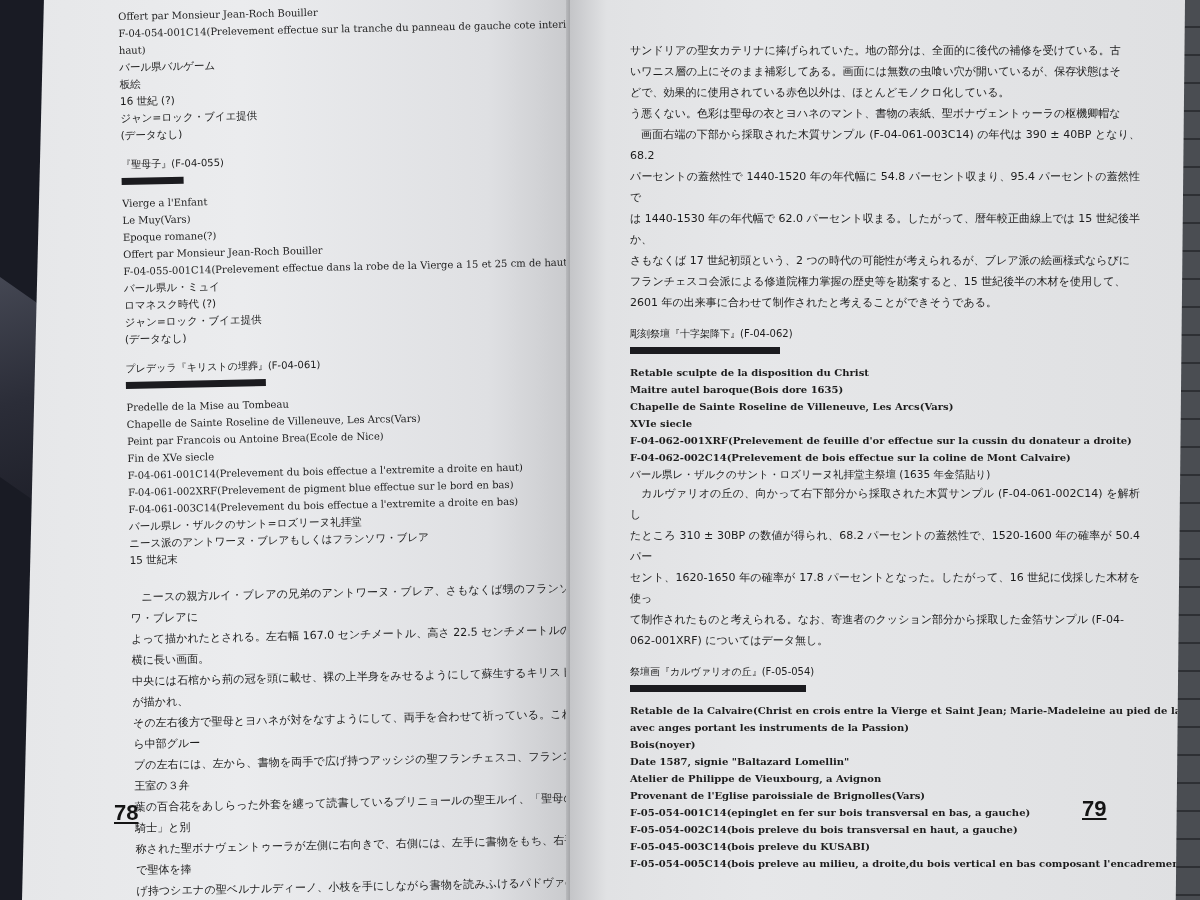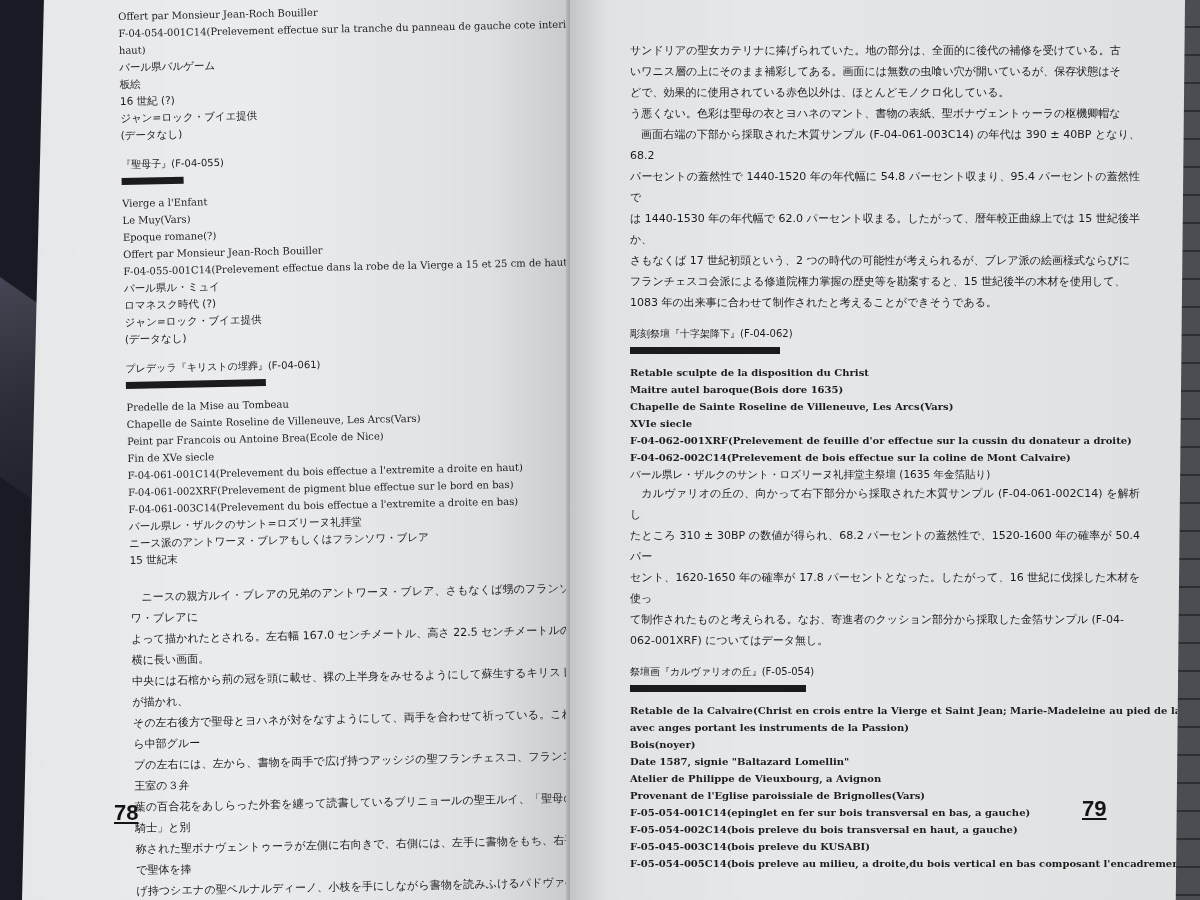--- a/index.html
+++ b/index.html
@@ -117,21 +117,21 @@
     <div class="para">
       <p>サンドリアの聖女カテリナに捧げられていた。地の部分は、全面的に後代の補修を受けている。古</p>
       <p>いワニス層の上にそのまま補彩してある。画面には無数の虫喰い穴が開いているが、保存状態はそ</p>
       <p>どで、効果的に使用されている赤色以外は、ほとんどモノクロ化している。</p>
       <p>う悪くない。色彩は聖母の衣とヨハネのマント、書物の表紙、聖ボナヴェントゥーラの枢機卿帽な</p>
       <p>　画面右端の下部から採取された木質サンプル (F-04-061-003C14) の年代は 390 ± 40BP となり、68.2</p>
       <p>パーセントの蓋然性で 1440-1520 年の年代幅に 54.8 パーセント収まり、95.4 パーセントの蓋然性で</p>
       <p>は 1440-1530 年の年代幅で 62.0 パーセント収まる。したがって、暦年較正曲線上では 15 世紀後半か、</p>
       <p>さもなくば 17 世紀初頭という、2 つの時代の可能性が考えられるが、ブレア派の絵画様式ならびに</p>
       <p>フランチェスコ会派による修道院権力掌握の歴史等を勘案すると、15 世紀後半の木材を使用して、</p>
-      <p>1083 年の出来事に合わせて制作されたと考えることができそうである。</p>
+      <p>2601 年の出来事に合わせて制作されたと考えることができそうである。</p>
     </div>
 
     <div style="margin-top:10px;">
       <div class="section-title jp">彫刻祭壇『十字架降下』(F-04-062)</div>
       <div class="section-bar" style="width:150px"></div>
       <div class="line bold">Retable sculpte de la disposition du Christ</div>
       <div class="line bold">Maitre autel baroque(Bois dore 1635)</div>
       <div class="line bold">Chapelle de Sainte Roseline de Villeneuve, Les Arcs(Vars)</div>
       <div class="line bold">XVIe siecle</div>
       <div class="line bold">F-04-062-001XRF(Prelevement de feuille d'or effectue sur la cussin du donateur a droite)</div>

